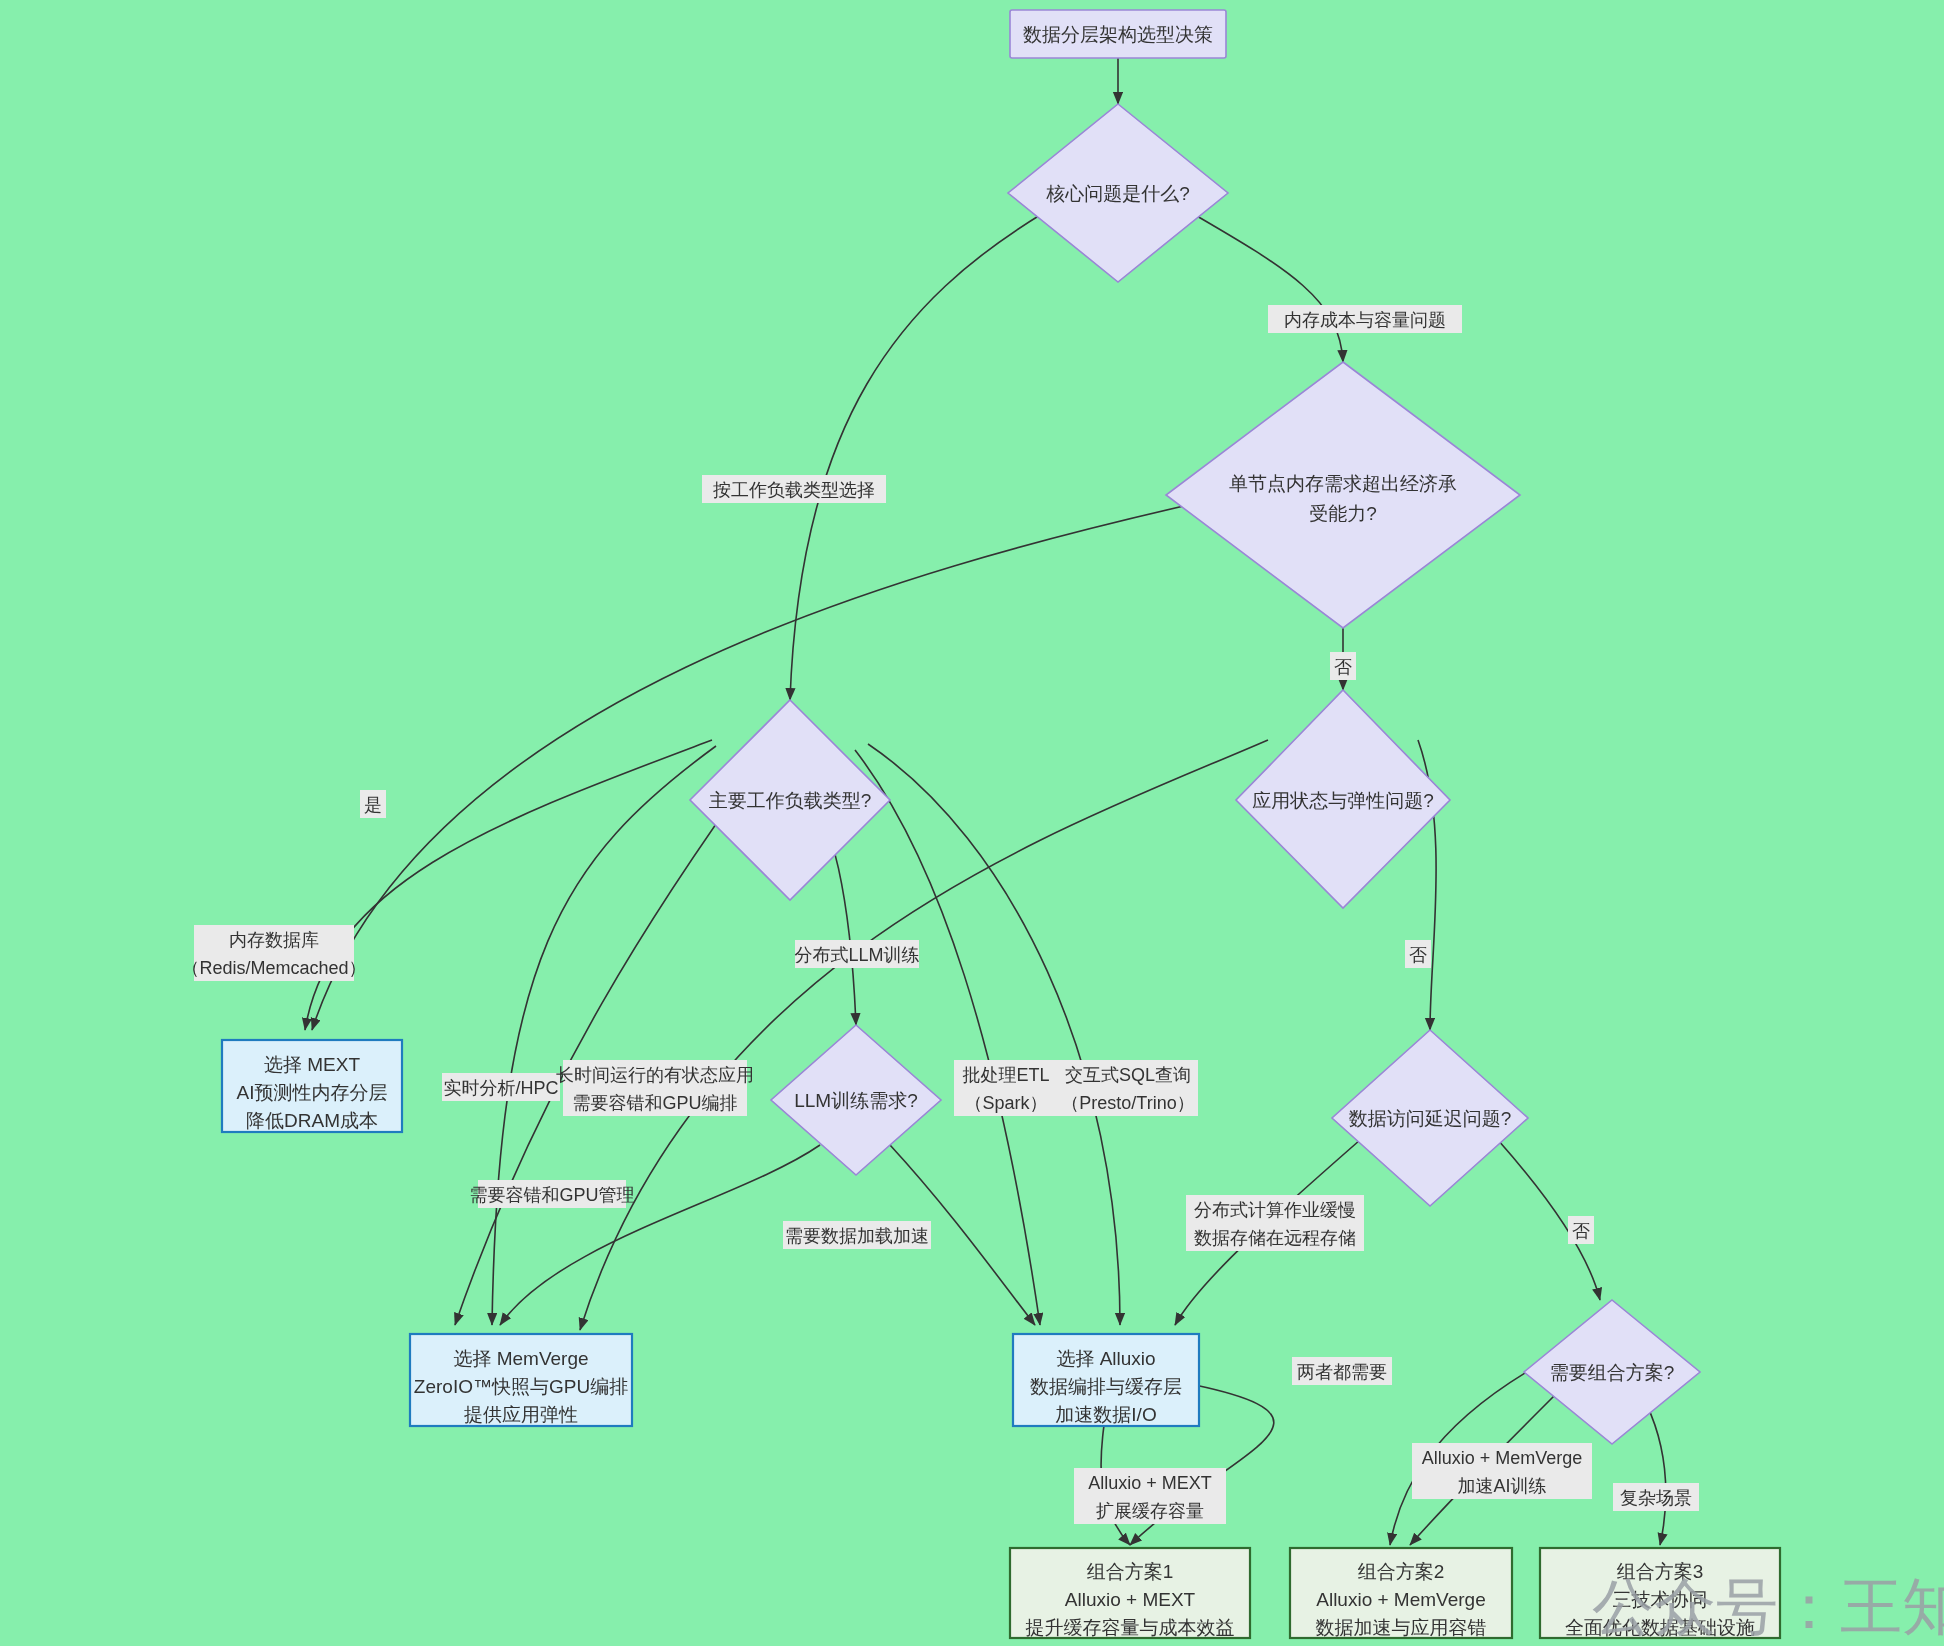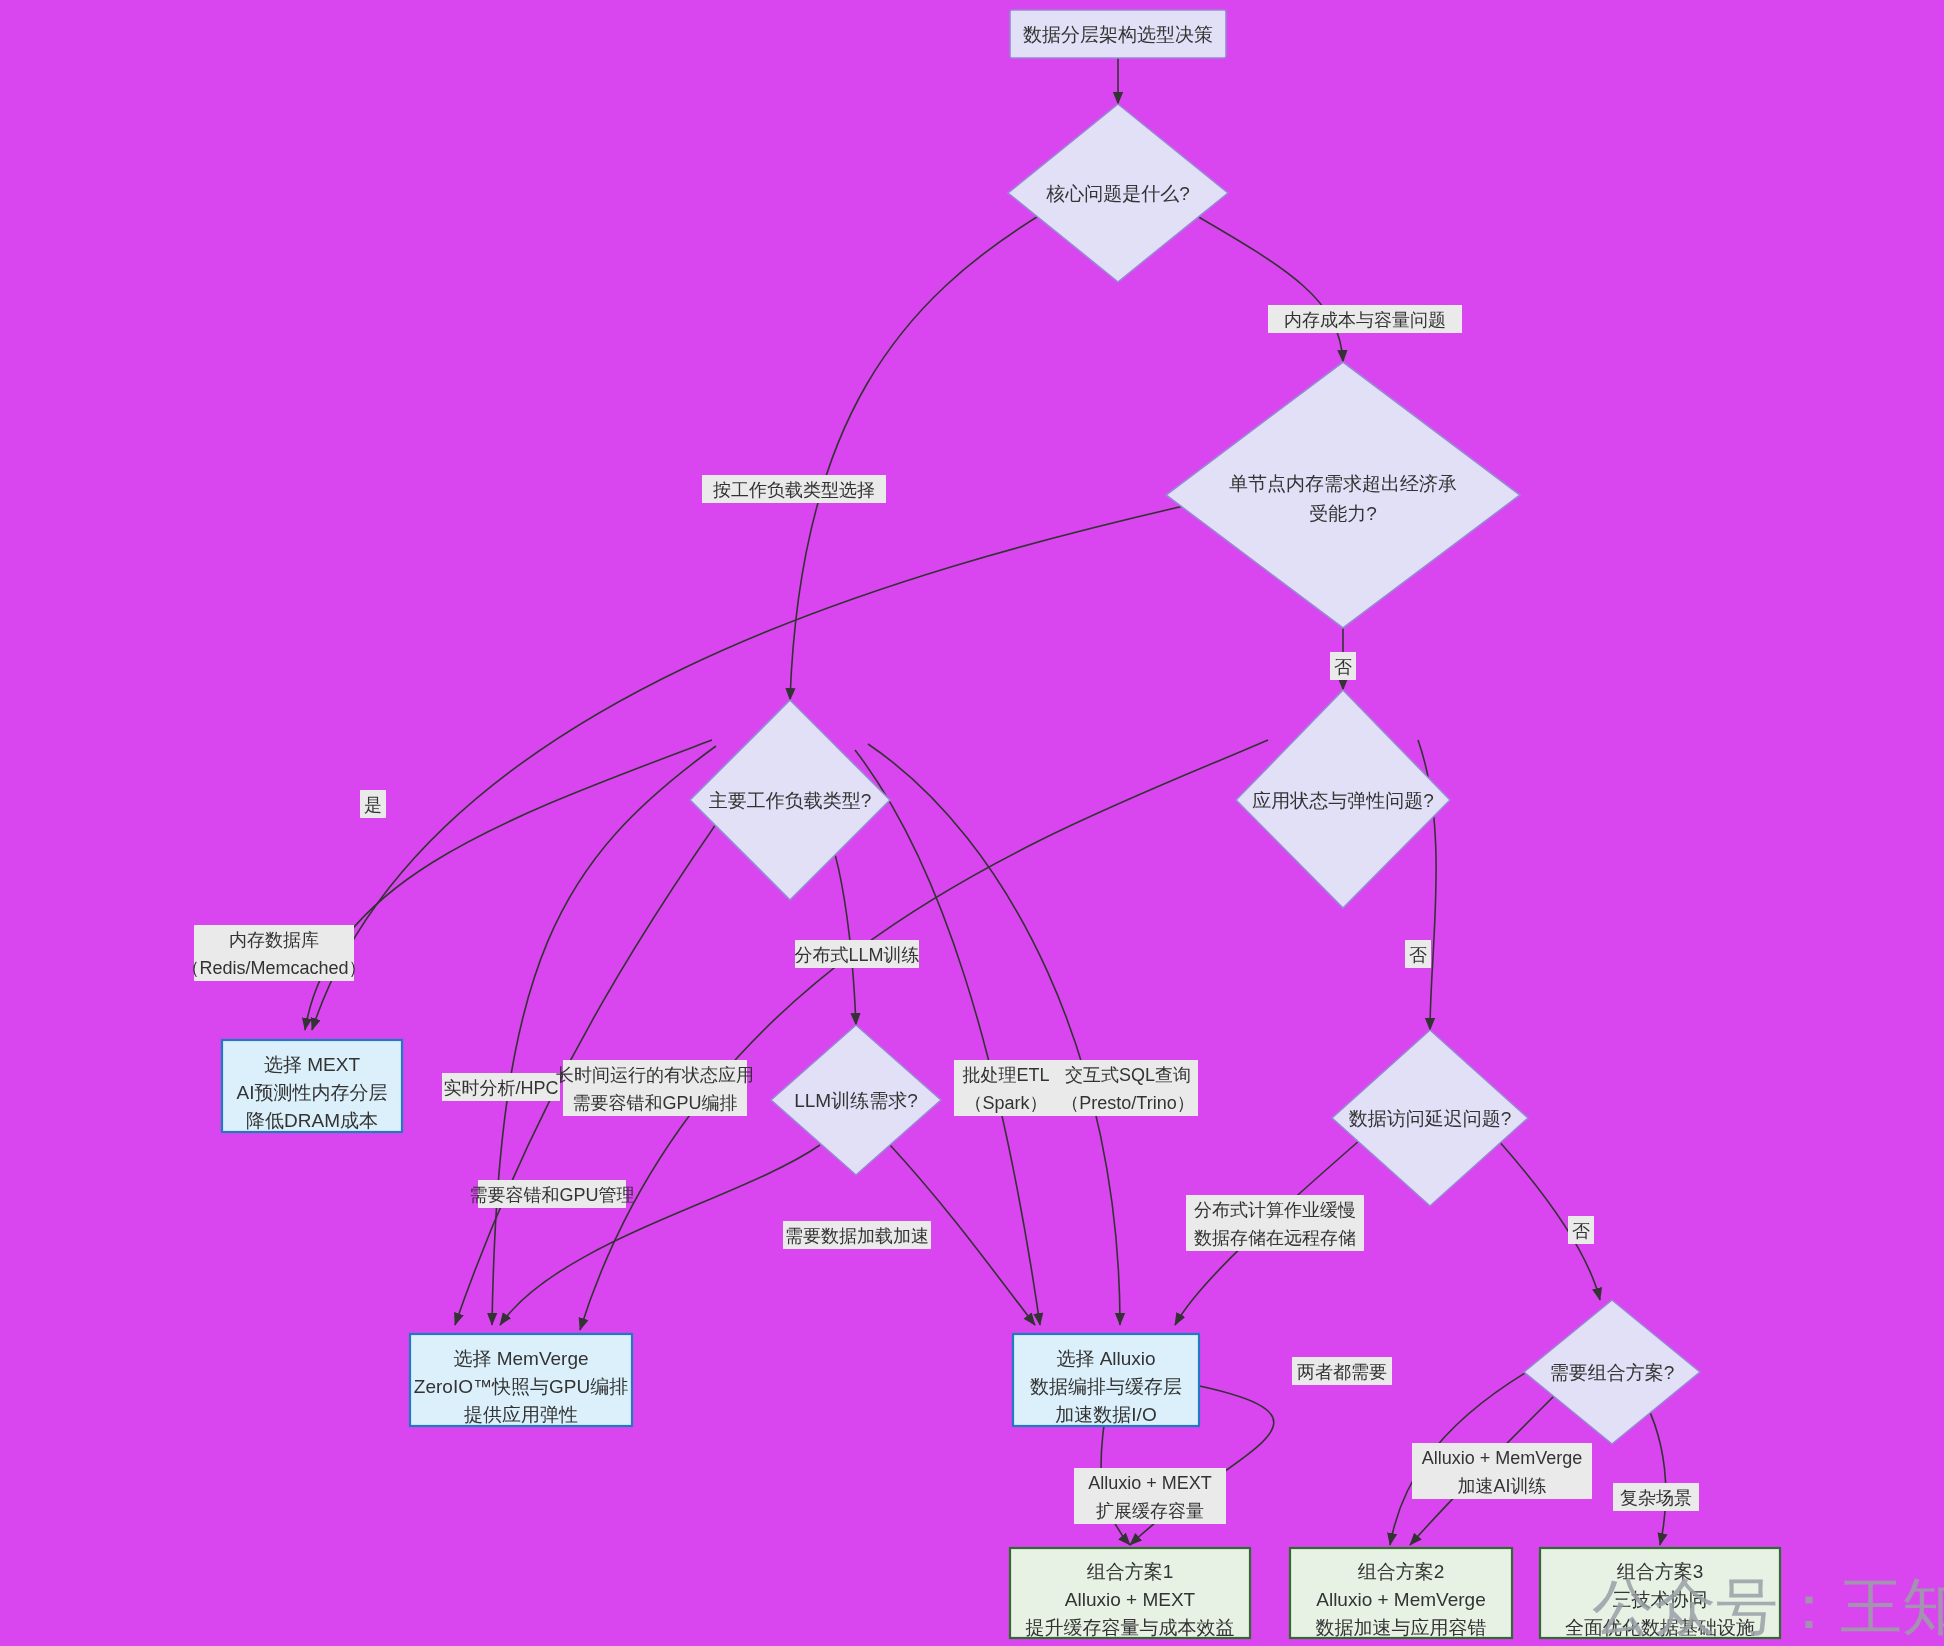--- a/index.html
+++ b/index.html
@@ -1,17 +1,17 @@
 <!DOCTYPE html>
 <html><head>
 <meta charset="utf-8">
 <style>
   html,body{margin:0;padding:0;background:#ffffff;}
   body{width:1944px;height:1646px;font-family:"Liberation Sans","DejaVu Sans",sans-serif;overflow:hidden;}
-  #stage{position:relative;width:1944px;height:1646px;background:#d946ef;}
+  #stage{position:relative;width:1944px;height:1646px;background:#86efac;}
   svg{position:absolute;left:0;top:0;width:1944px;height:1646px;}
   .nd-text{font-family:"Liberation Sans","DejaVu Sans",sans-serif;font-size:19px;fill:#333333;}
   .edge-text{font-family:"Liberation Sans","DejaVu Sans",sans-serif;font-size:18px;fill:#333333;}
   .wm{font-family:"Liberation Sans","DejaVu Sans",sans-serif;fill:#9aa0a6;opacity:.85;}
   .ln{fill:none;stroke:#333333;stroke-width:1.6;}
 </style>
 </head>
 <body>
 
 <div id="stage">

